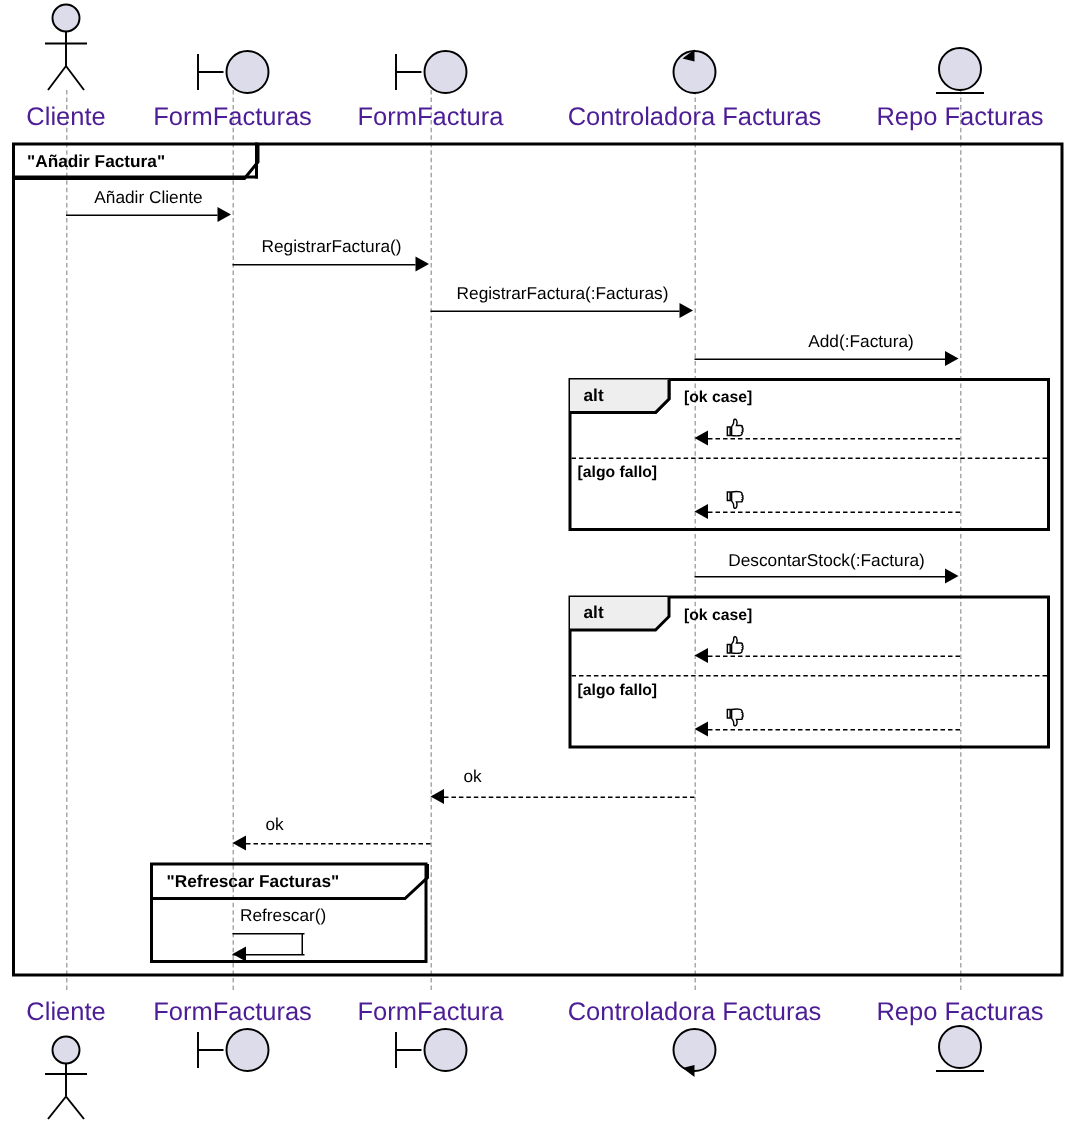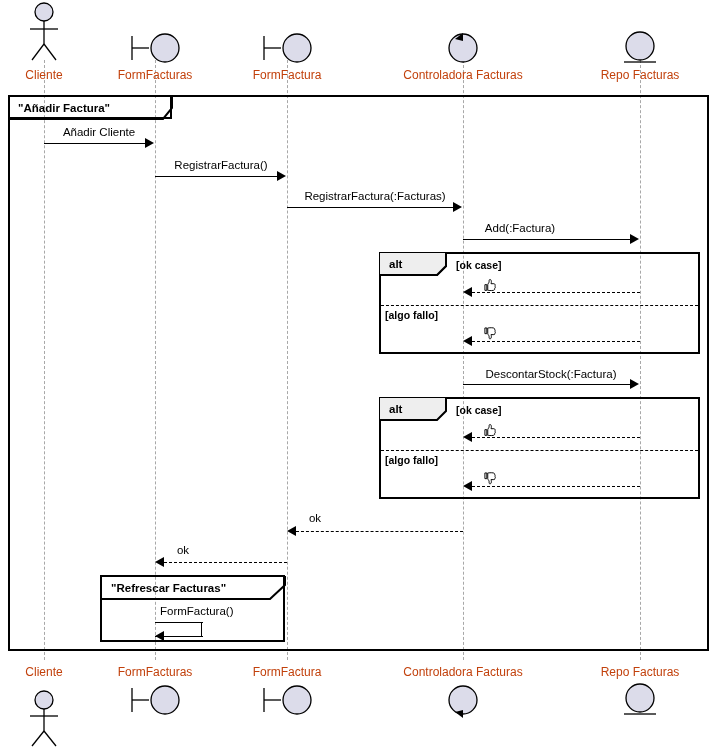--- a/index.html
+++ b/index.html
@@ -4,21 +4,21 @@
 <style>
   html,body{margin:0;padding:0;background:#ffffff;}
   body{width:717px;height:748px;font-family:"Liberation Sans",sans-serif;position:relative;overflow:hidden;}
   #diagram{position:absolute;left:0;top:0;width:717px;height:748px;}
   .lbl{position:absolute;font-size:11.5px;color:#000;white-space:nowrap;}
   .lbl.b{font-weight:bold;}
   .lbl.c{transform:translateX(-50%);}
   
   .lifeline{position:absolute;width:0;border-left:1px dashed #a8a8a8;}
   
-  .actor-label{position:absolute;font-size:12px;color:#c2410c;white-space:nowrap;transform:translateX(-50%);}
+  .actor-label{position:absolute;font-size:17px;color:#4c1d95;white-space:nowrap;transform:translateX(-50%);}
   
   .frame{position:absolute;border:2px solid #000;background:transparent;box-sizing:border-box;}
   .frametab{position:absolute;box-sizing:border-box;border:2px solid #000;border-top:none;border-left:none;background:#eeeeee;}
   .divider{position:absolute;border-top:1px dashed #000;}
   
   .arrow{position:absolute;height:0;border-top:1.6px solid #000;}
   .arrow.dashed{border-top:1.4px dashed #000;}
   .ah{position:absolute;width:0;height:0;}
   .ah.r{border-top:5px solid transparent;border-bottom:5px solid transparent;border-left:9px solid #000;}
   .ah.l{border-top:5px solid transparent;border-bottom:5px solid transparent;border-right:9px solid #000;}
@@ -135,21 +135,21 @@
   <div class="ah r" style="left:145px;top:138px;"></div>
 
   <div class="lbl c" style="left:221px;top:159px;">RegistrarFactura()</div>
   <div class="arrow" style="left:155px;top:176px;width:122px;"></div>
   <div class="ah r" style="left:277px;top:171px;"></div>
 
   <div class="lbl c" style="left:375px;top:190px;">RegistrarFactura(:Facturas)</div>
   <div class="arrow" style="left:287px;top:207px;width:166px;"></div>
   <div class="ah r" style="left:453px;top:202px;"></div>
 
-  <div class="lbl c" style="left:520px;top:222px;">Add(:Factura)</div>
+  <div class="lbl c" style="left:574px;top:222px;">Add(:Factura)</div>
   <div class="arrow" style="left:463px;top:239px;width:167px;"></div>
   <div class="ah r" style="left:630px;top:234px;"></div>
 
   <div class="frame" style="left:379px;top:252px;width:321px;height:102px;"></div>
   <svg width="717" height="748">
     <path d="M380,275 L437,275 L446,266 L446,253" fill="none" stroke="#000" stroke-width="2"></path>
     <path d="M380,253 L446,253 L446,266 L437,275 L380,275 Z" fill="#eeeeee" stroke="none"></path>
     <path d="M380,275 L437,275 L446,266 L446,253" fill="none" stroke="#000" stroke-width="2"></path>
   </svg>
   <div class="lbl b" style="left:389px;top:258px;">alt</div>
@@ -190,19 +190,19 @@
   <div class="lbl c" style="left:183px;top:544px;">ok</div>
   <div class="arrow dashed" style="left:164px;top:562px;width:123px;"></div>
   <div class="ah l" style="left:155px;top:557px;"></div>
 
   <div class="frame" style="left:100px;top:575px;width:185px;height:67px;"></div>
   <svg width="717" height="748">
     <path d="M101,599 L270,599 L285,585 L285,576" fill="none" stroke="#000" stroke-width="2"></path>
   </svg>
   <div class="lbl b" style="left:111px;top:582px;">"Refrescar Facturas"</div>
 
-  <div class="lbl" style="left:160px;top:605px;">FormFactura()</div>
+  <div class="lbl" style="left:160px;top:605px;">Refrescar()</div>
   <div class="arrow" style="left:155px;top:622px;width:48px;"></div>
   <div class="arrow" style="left:155px;top:636px;width:48px;"></div>
   <div style="position:absolute;left:201px;top:622px;width:0;height:14px;border-left:1.6px solid #000;"></div>
   <div class="ah l" style="left:155px;top:631px;"></div>
 
 </div>
 
 </body></html>

